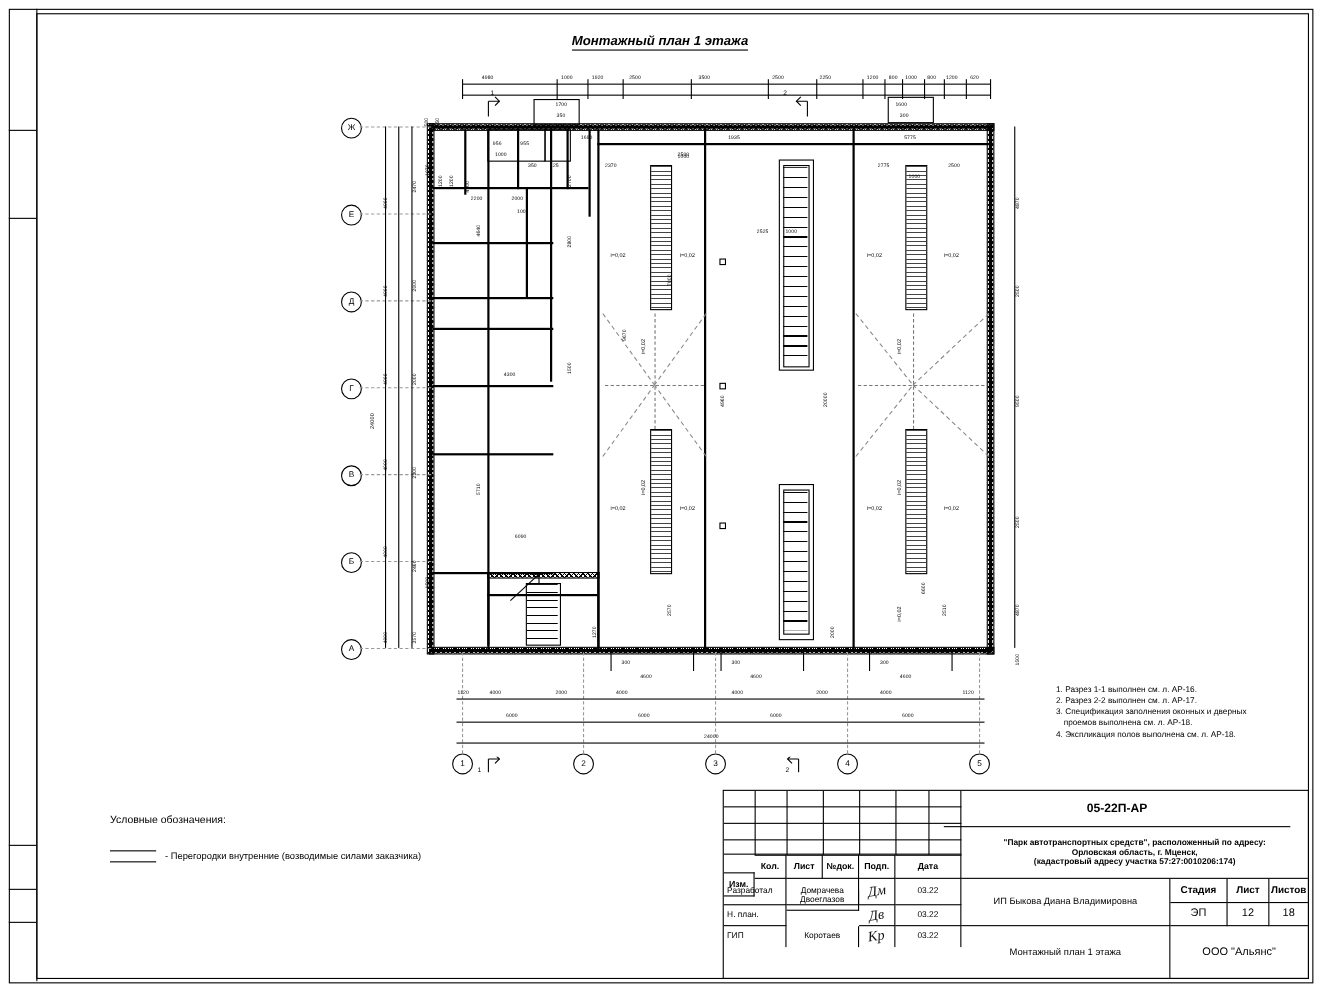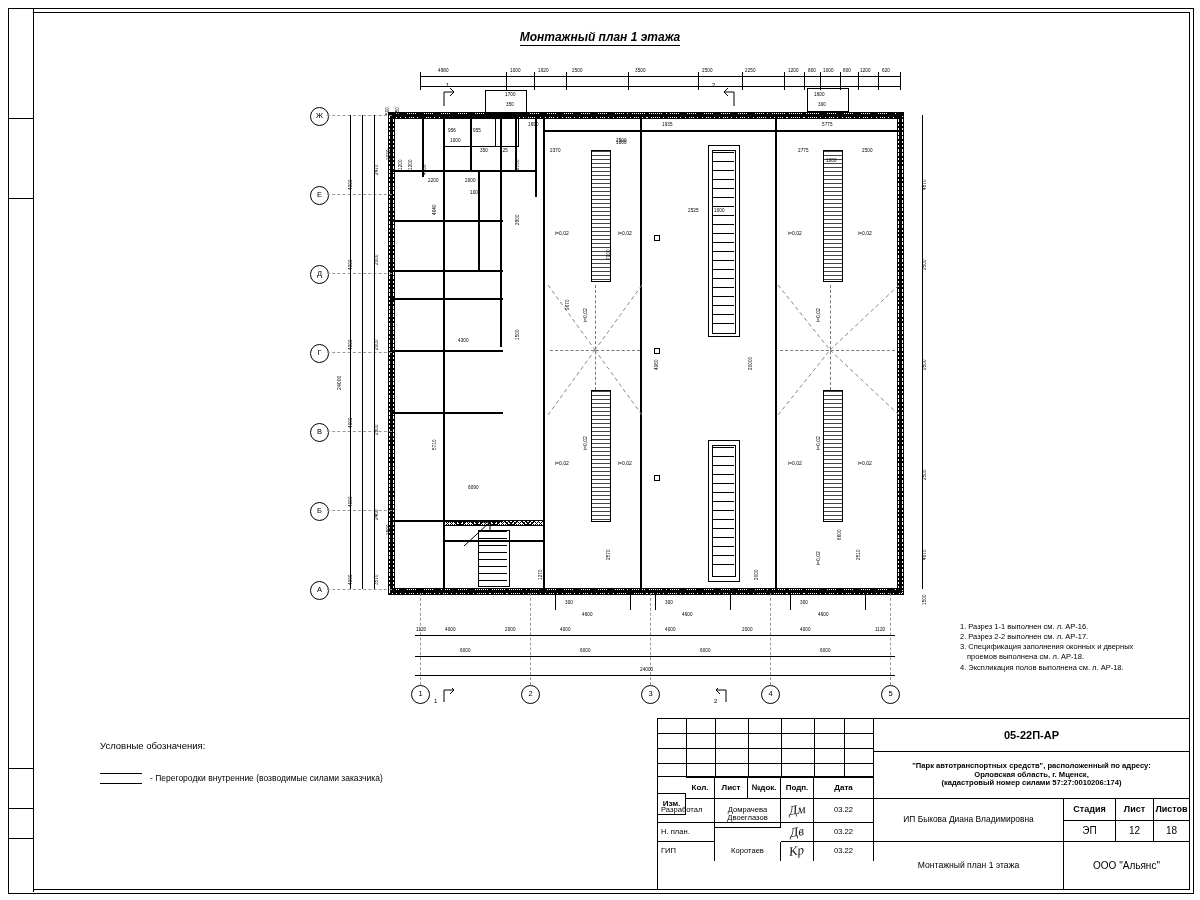--- a/index.html
+++ b/index.html
@@ -543,26 +543,26 @@
         <div style="position:absolute; left:0; top:44px; width:216px; height:1px; background:#000;"></div>
         <div style="position:absolute; left:28px; top:0; width:1px; height:58px; background:#000;"></div>
         <div style="position:absolute; left:57px; top:0; width:1px; height:58px; background:#000;"></div>
         <div style="position:absolute; left:90px; top:0; width:1px; height:58px; background:#000;"></div>
         <div style="position:absolute; left:123px; top:0; width:1px; height:58px; background:#000;"></div>
         <div style="position:absolute; left:156px; top:0; width:1px; height:58px; background:#000;"></div>
         <div style="position:absolute; left:186px; top:0; width:1px; height:58px; background:#000;"></div>
       </div>
     </div>
 
-    <div class="cell b-b bold" style="left:216px; top:0; width:315px; height:33px; font-size:11px;">05-22П-АР</div>
+    <div class="cell b-b bold" style="left:200px; top:0; width:315px; height:33px; font-size:11px;">05-22П-АР</div>
 
     <div class="cell b-b" style="left:216px; top:33px; width:315px; height:47px; flex-direction:column; font-size:7.6px;">
       <div class="bold">"Парк автотранспортных средств",  расположенный по адресу:</div>
       <div class="bold">Орловская область, г. Мценск,</div>
-      <div class="bold">(кадастровый номер силами 57:27:0010206:174)</div>
+      <div class="bold">(кадастровый адресу участка 57:27:0010206:174)</div>
     </div>
 
     <div class="cell b-r b-b b-t bold" style="left:0; top:58px; width:28px; height:22px; font-size:8px;margin-top:16px;">Изм.</div>
     <div class="cell b-r b-b b-t bold" style="left:28px; top:58px; width:29px; height:22px; font-size:8px;">Кол.</div>
     <div class="cell b-r b-b b-t bold" style="left:57px; top:58px; width:33px; height:22px; font-size:8px;">Лист</div>
     <div class="cell b-r b-b b-t bold" style="left:90px; top:58px; width:33px; height:22px; font-size:8px;">№док.</div>
     <div class="cell b-r b-b b-t bold" style="left:123px; top:58px; width:33px; height:22px; font-size:8px;">Подп.</div>
     <div class="cell b-r b-b b-t bold" style="left:156px; top:58px; width:60px; height:22px; font-size:8px;">Дата</div>
 
     <div class="cell b-r b-b" style="left:0; top:80px; width:57px; height:24px; justify-content:flex-start; padding-left:3px; font-size:7.6px;">Разработал</div>

